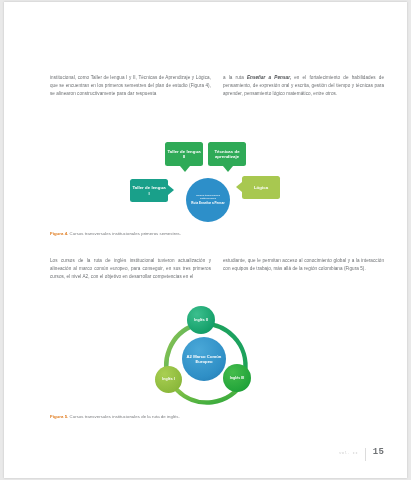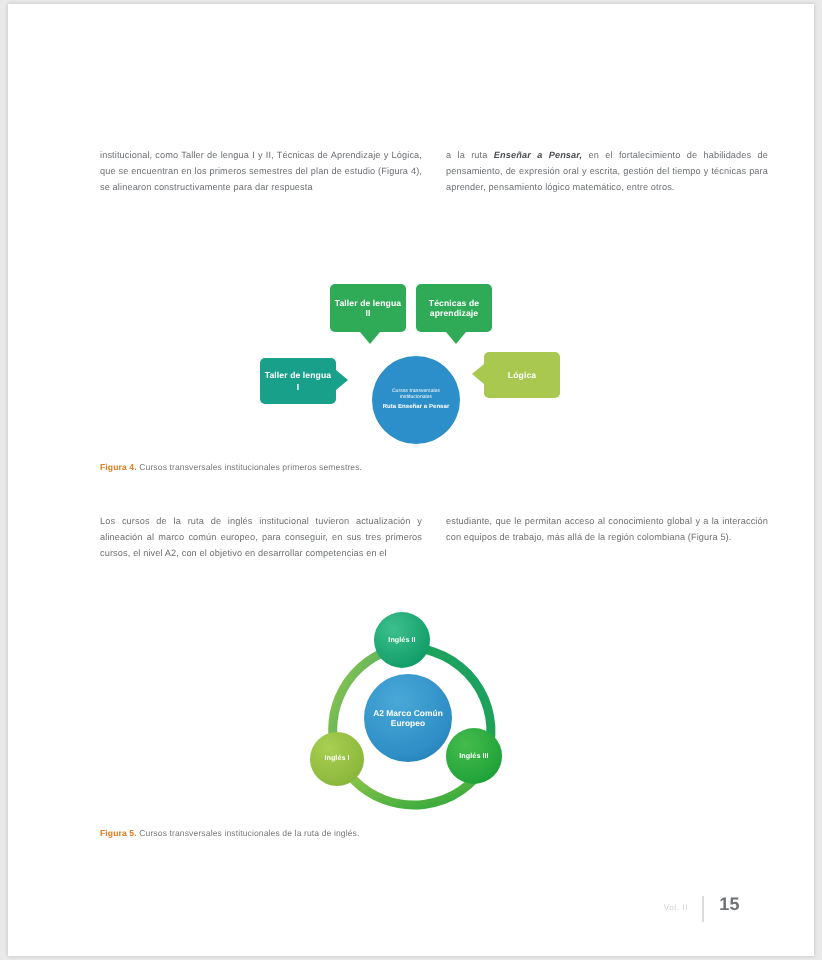--- a/index.html
+++ b/index.html
@@ -105,21 +105,21 @@
     background:radial-gradient(circle at 35% 30%, #45bc4c, #22a43a 70%, #19922f);}
   #core{
     position:absolute;left:43px;top:33px;width:44px;height:44px;border-radius:50%;
     background:radial-gradient(circle at 38% 30%, #4aa8d8, #2f8fc6 65%, #2077ae);
     display:flex;align-items:center;justify-content:center;
     color:#ffffff;font-weight:bold;text-align:center;
     font-size:4.2px;line-height:5.2px;letter-spacing:.03px;
   }
 
   
-  #footer{position:absolute;left:240px;top:444px;width:130px;height:18px;}
+  #footer{position:absolute;left:254px;top:444px;width:130px;height:18px;font-family:Liberation Mono, monospace;}
   #foot-text{
     position:absolute;right:30px;top:5px;
     font-size:4px;color:#cfcfcf;letter-spacing:.3px;
   }
   #foot-rule{
     position:absolute;right:22px;top:2px;width:1px;height:13px;background:#dcdcdc;
   }
   #foot-num{
     position:absolute;right:4px;top:1px;
     font-size:9px;font-weight:bold;color:#6f7275;letter-spacing:.2px;

